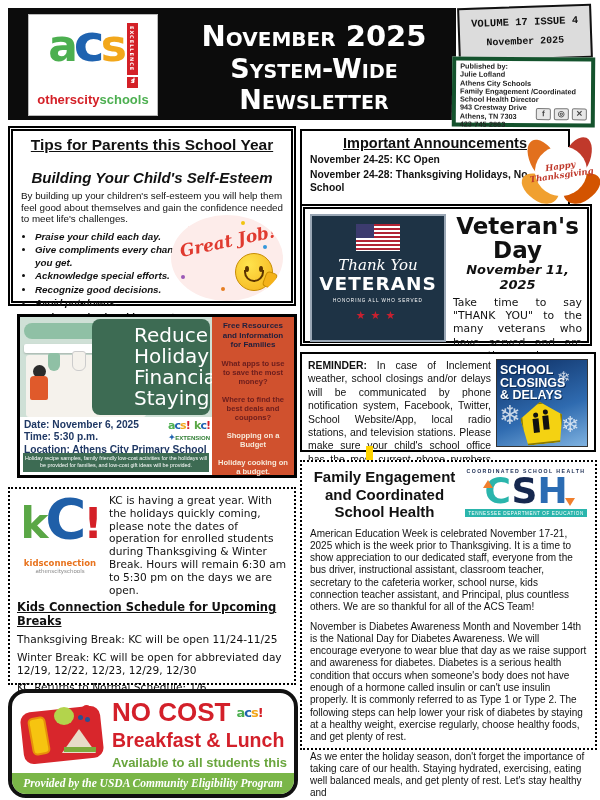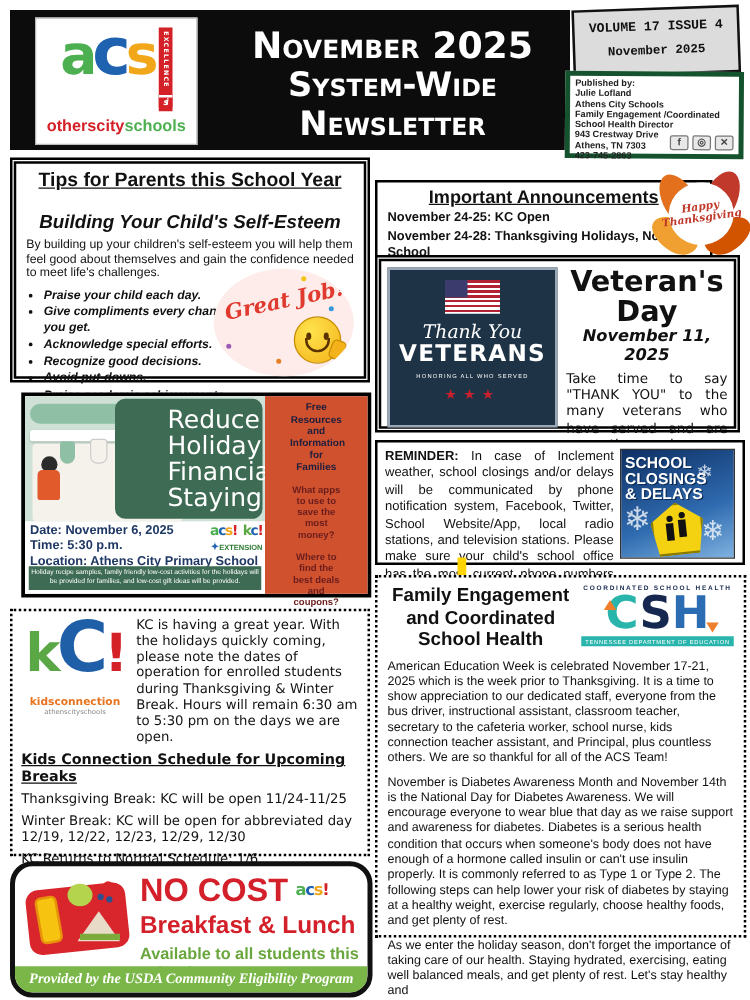--- a/index.html
+++ b/index.html
@@ -53,21 +53,21 @@
   .gj-face{position:absolute;right:10px;bottom:10px;width:36px;height:36px;border-radius:50%;
            background:radial-gradient(circle at 35% 30%,#ffe34d,#f4b21a);border:1px solid #c78c00;}
   .gj-eye{position:absolute;top:12px;width:4px;height:6px;background:#5a3300;border-radius:50%;}
   .gj-smile{position:absolute;left:8px;top:16px;width:20px;height:12px;border:2px solid #5a3300;
             border-top:none;border-radius:0 0 20px 20px;box-sizing:border-box;}
   .gj-thumb{position:absolute;right:-4px;bottom:2px;width:10px;height:14px;background:#f4b21a;
             border:1px solid #c78c00;border-radius:4px;transform:rotate(20deg);}
   .confetti{position:absolute;border-radius:50%;}
 
   
-  .announce{left:300px;top:144px;width:270px;height:84px;padding:4px 8px;}
+  .announce{left:300px;top:129px;width:270px;height:84px;padding:4px 8px;}
   .announce-title{text-align:center;font-size:14.5px;font-weight:bold;text-decoration:underline;}
   .announce-item{font-size:10.3px;font-weight:bold;line-height:13px;margin-top:2px;}
   .tg{left:527px;top:136px;width:68px;height:70px;}
   .leaf{position:absolute;width:26px;height:40px;border-radius:50% 50% 50% 50%/60% 60% 40% 40%;}
   .tg-circle{position:absolute;left:8px;top:10px;width:52px;height:50px;background:#fff;border-radius:50%;
              display:flex;align-items:center;justify-content:center;text-align:center;
              color:#c0392b;font-family:"DejaVu Serif",serif;font-style:italic;font-weight:bold;
              font-size:8.5px;line-height:9px;transform:rotate(-8deg);}
 
   
@@ -103,21 +103,21 @@
   .flyer-info{position:absolute;left:0;top:100px;width:192px;height:38px;padding:2px 4px;box-sizing:border-box;}
   .fi-line{font-size:10.2px;font-weight:bold;color:#1f3864;line-height:12.3px;}
   .flyer-logos{position:absolute;right:2px;top:98px;width:70px;text-align:right;}
   .minilogo{font-family:"DejaVu Sans",sans-serif;font-weight:bold;font-size:11px;letter-spacing:-1px;}
   .ml-a{color:#4caf50;}.ml-c{color:#1f63b0;}.ml-s{color:#f2a71b;}.ml-x{color:#d42027;}
   .ml-k{color:#5aa746;}.ml-C{color:#1f63b0;}
   .ut{font-size:6px;color:#2e7d32;font-weight:bold;}
   .ut .swirl{color:#1f63b0;font-size:8px;}
   .flyer-note{position:absolute;left:3px;bottom:3px;width:186px;height:19px;background:#3d6b53;color:#fff;
               font-size:5.4px;line-height:7px;text-align:center;padding-top:2px;box-sizing:border-box;}
-  .flyer-side{width:82px;background:#d0512e;padding:4px 20px;box-sizing:border-box;text-align:center;}
+  .flyer-side{width:82px;background:#d0512e;padding:4px 5px;box-sizing:border-box;text-align:center;}
   .fs-head{font-size:8px;font-weight:bold;color:#1f1f3d;line-height:9.5px;}
   .fs-item{font-size:7.6px;font-weight:bold;line-height:9px;margin-top:9px;}
   .fs-dark{color:#6b1d1d;} .fs-light{color:#f7e8d8;}
 
   
   .reminder{left:300px;top:352px;width:296px;height:100px;padding:5px 6px;display:flex;gap:5px;}
   .rem-text{font-size:10.4px;line-height:13.4px;text-align:justify;flex:1;}
   .rem-label{font-weight:bold;}
   .closings{width:90px;height:86px;flex:none;position:relative;overflow:hidden;border:1px solid #333;
             background:linear-gradient(160deg,#0e2f63,#2f6bb0 60%,#7fb2e0);}

